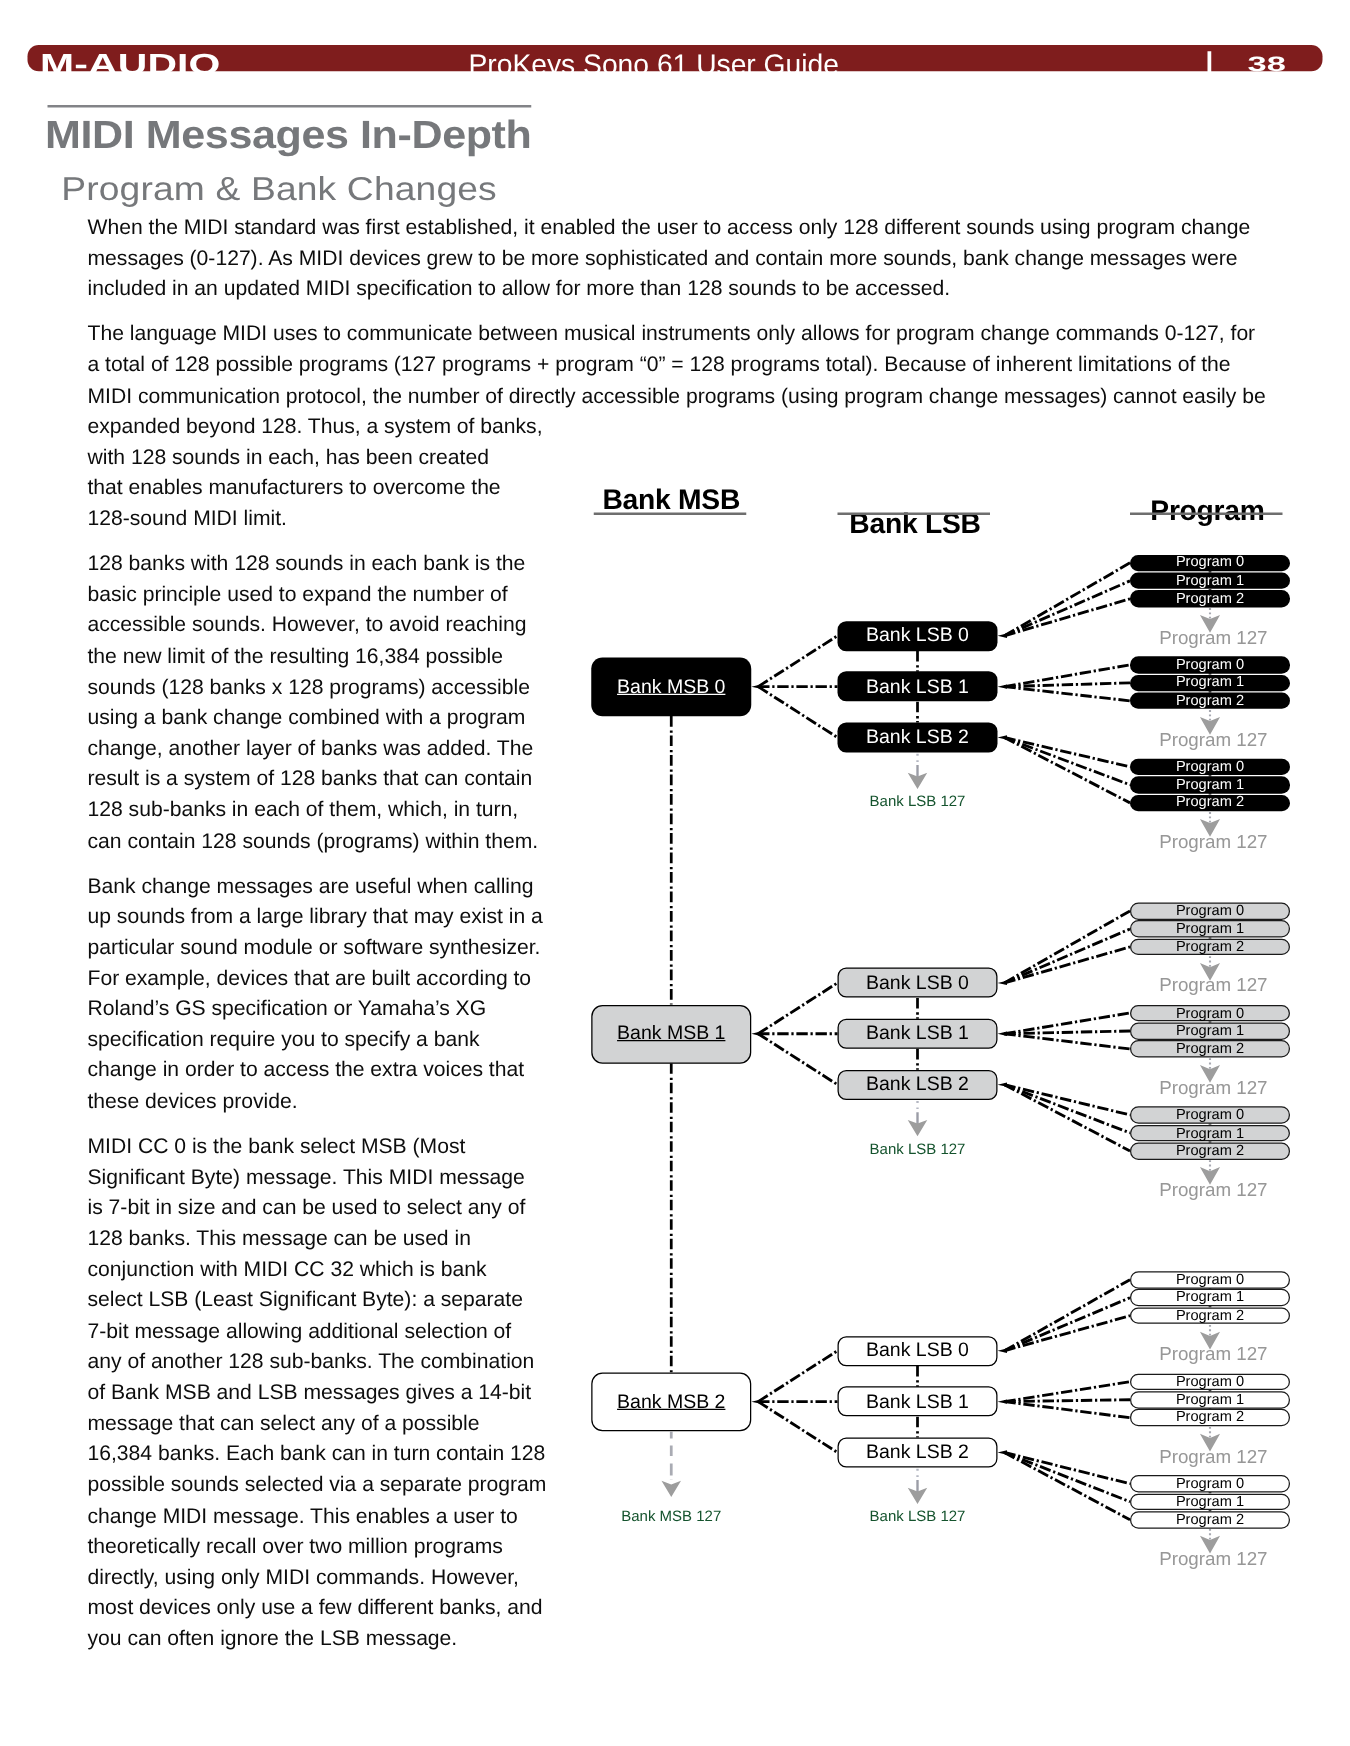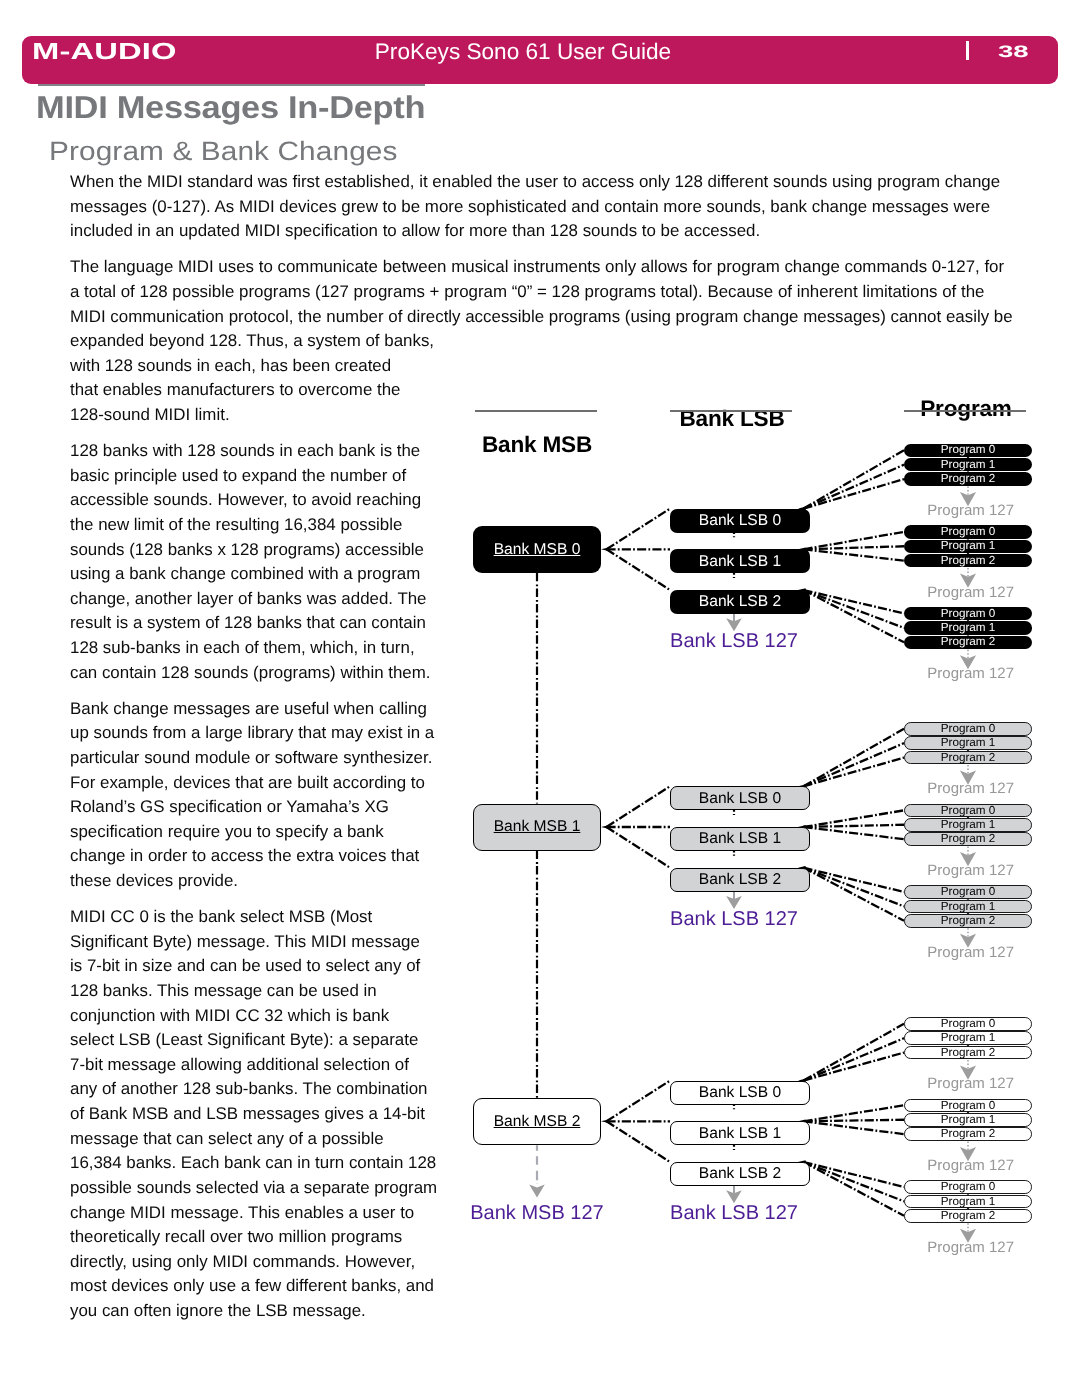--- a/index.html
+++ b/index.html
@@ -4,21 +4,21 @@
 <style>
   html,body{margin:0;padding:0;}
   body{width:1080px;height:1397px;background:#ffffff;font-family:"Liberation Sans",sans-serif;
        overflow:hidden;position:relative;-webkit-font-smoothing:antialiased;
        text-rendering:geometricPrecision;filter:opacity(1);}
   .page{position:absolute;left:0;top:0;width:1080px;height:1397px;background:#fff;}
   
   #brand,#doc-title,#page-num,#h1,#h2,.para,.node,.faint,.colhead{filter:opacity(1);}
 
   
-  #header-bar{position:absolute;left:22px;top:36px;width:1036px;height:48px;background:#be185d;
+  #header-bar{position:absolute;left:22px;top:36px;width:1036px;height:21px;background:#7f1d1d;
               border-radius:9px;}
   #brand{position:absolute;left:9.6px;top:1.6px;font-weight:bold;font-size:23.2px;color:#ffffff;
          letter-spacing:0.1px;line-height:26px;transform:scaleX(1.41);transform-origin:0 0;}
   #doc-title{position:absolute;left:216px;width:570px;top:2.5px;text-align:center;font-size:22.6px;
              color:#fff;line-height:26px;letter-spacing:0px;font-weight:normal;}
   #page-sep{position:absolute;left:943.6px;top:4.7px;width:3.2px;height:19.7px;background:#fff;}
   #page-num{position:absolute;left:976.4px;top:6.2px;font-weight:bold;
             font-size:16.6px;color:#fff;line-height:20px;transform:scaleX(1.66);
             transform-origin:0 0;}
 
@@ -44,31 +44,31 @@
   #diagram-svg{position:absolute;left:0;top:0;}
   #diagram-nodes{position:absolute;left:0;top:0;width:1080px;height:1397px;}
   .colhead{position:absolute;font-weight:bold;font-size:22.6px;color:#000;text-align:center;
            line-height:26px;letter-spacing:-0.2px;}
   .colrule{position:absolute;height:2px;background:#6e6e6e;}
 
   .node{position:absolute;box-sizing:border-box;display:flex;align-items:center;
         justify-content:center;font-size:15.6px;line-height:1;text-align:center;
         white-space:nowrap;}
   .msb{width:128px;height:47px;border-radius:9px;text-decoration:underline;}
-  .lsb{width:140px;height:24px;border-radius:7px;margin-top:12px;}
+  .lsb{width:128px;height:24px;border-radius:7px;}
   .prog{width:128px;height:13.5px;border-radius:6.8px;font-size:11.7px;}
 
   
   .v-black{background:#000;color:#fff;border:0px solid #000;}
   .v-gray{background:#d2d3d4;color:#000;border:1.9px solid #000;}
   .v-white{background:#fff;color:#000;border:1.9px solid #000;}
   .prog.v-gray{border:1.1px solid #1a1a1a;}
   .prog.v-white{border:1.1px solid #1a1a1a;}
 
-  .faint{position:absolute;color:#4c1d95;font-size:20px;text-align:center;line-height:15px;}
+  .faint{position:absolute;color:#14532d;font-size:12px;text-align:center;line-height:15px;}
   .faint.sm{font-size:15px;color:#979797;line-height:12px;}
 </style>
 </head>
 <body>
 
 <div class="page" id="page">
 
   <div id="header-bar">
     <div id="brand">M-AUDIO</div>
     <div id="doc-title">ProKeys Sono 61 User Guide</div>
@@ -194,21 +194,21 @@
         <path d="M 968 1193.7 L 968 1194.6200000000001" fill="none" stroke="#000" stroke-width="2.2"></path>
         <path d="M 968 1208.1200000000001 L 968 1209.04" fill="none" stroke="#000" stroke-width="2.2"></path>
         <path d="M 968 1223.1399999999999 L 968 1231.54" fill="none" stroke="#a7a9b1" stroke-width="1.7" stroke-dasharray="1.5 2.0"></path>
         <path d="M 959.95 1228.6399999999999 L 968 1242.84 L 976.05 1228.6399999999999 L 968 1231.906 Z" fill="#9d9d9d"></path>
         <path d="M 537 572.8000000000001 L 537 803.5" fill="none" stroke="#000" stroke-width="2.2" stroke-dasharray="8.5 3.1 1.8 2.2"></path>
         <path d="M 537 850.5 L 537 1097.8" fill="none" stroke="#000" stroke-width="2.2" stroke-dasharray="8.5 3.1 1.8 2.2"></path>
         <path d="M 537 1145.3 L 537 1183.6" fill="none" stroke="#a9abb3" stroke-width="2.2" stroke-dasharray="5.5 5.5 8.5 6 9.5 3"></path>
         <path d="M 529.2 1184.6 L 537 1197.5 L 544.8 1184.6 L 537 1187.567 Z" fill="#9d9d9d"></path>
       </svg>
     <div id="diagram-nodes">
-        <div class="colhead" style="left:473px;top:386.5px;width:128px;margin-top:45px;">Bank MSB</div>
+        <div class="colhead" style="left:473px;top:386.5px;width:128px;">Bank MSB</div>
         <div class="colrule" style="left:475px;top:410.3px;width:122px;"></div>
         <div class="colhead" style="left:668px;top:406px;width:128px;">Bank LSB</div>
         <div class="colrule" style="left:670px;top:410.3px;width:122px;"></div>
         <div class="colhead" style="left:902px;top:396px;width:128px;">Program</div>
         <div class="colrule" style="left:904px;top:410.3px;width:122px;"></div>
         <div class="node msb v-black" style="left:473px;top:525.8000000000001px;">Bank MSB 0</div>
         <div class="node lsb v-black" style="left:670px;top:496.6px;">Bank LSB 0</div>
         <div class="node lsb v-black" style="left:670px;top:537.3000000000001px;">Bank LSB 1</div>
         <div class="node lsb v-black" style="left:670px;top:578px;">Bank LSB 2</div>
         <div class="faint" style="left:644px;top:634px;width:180px;">Bank LSB 127</div>

